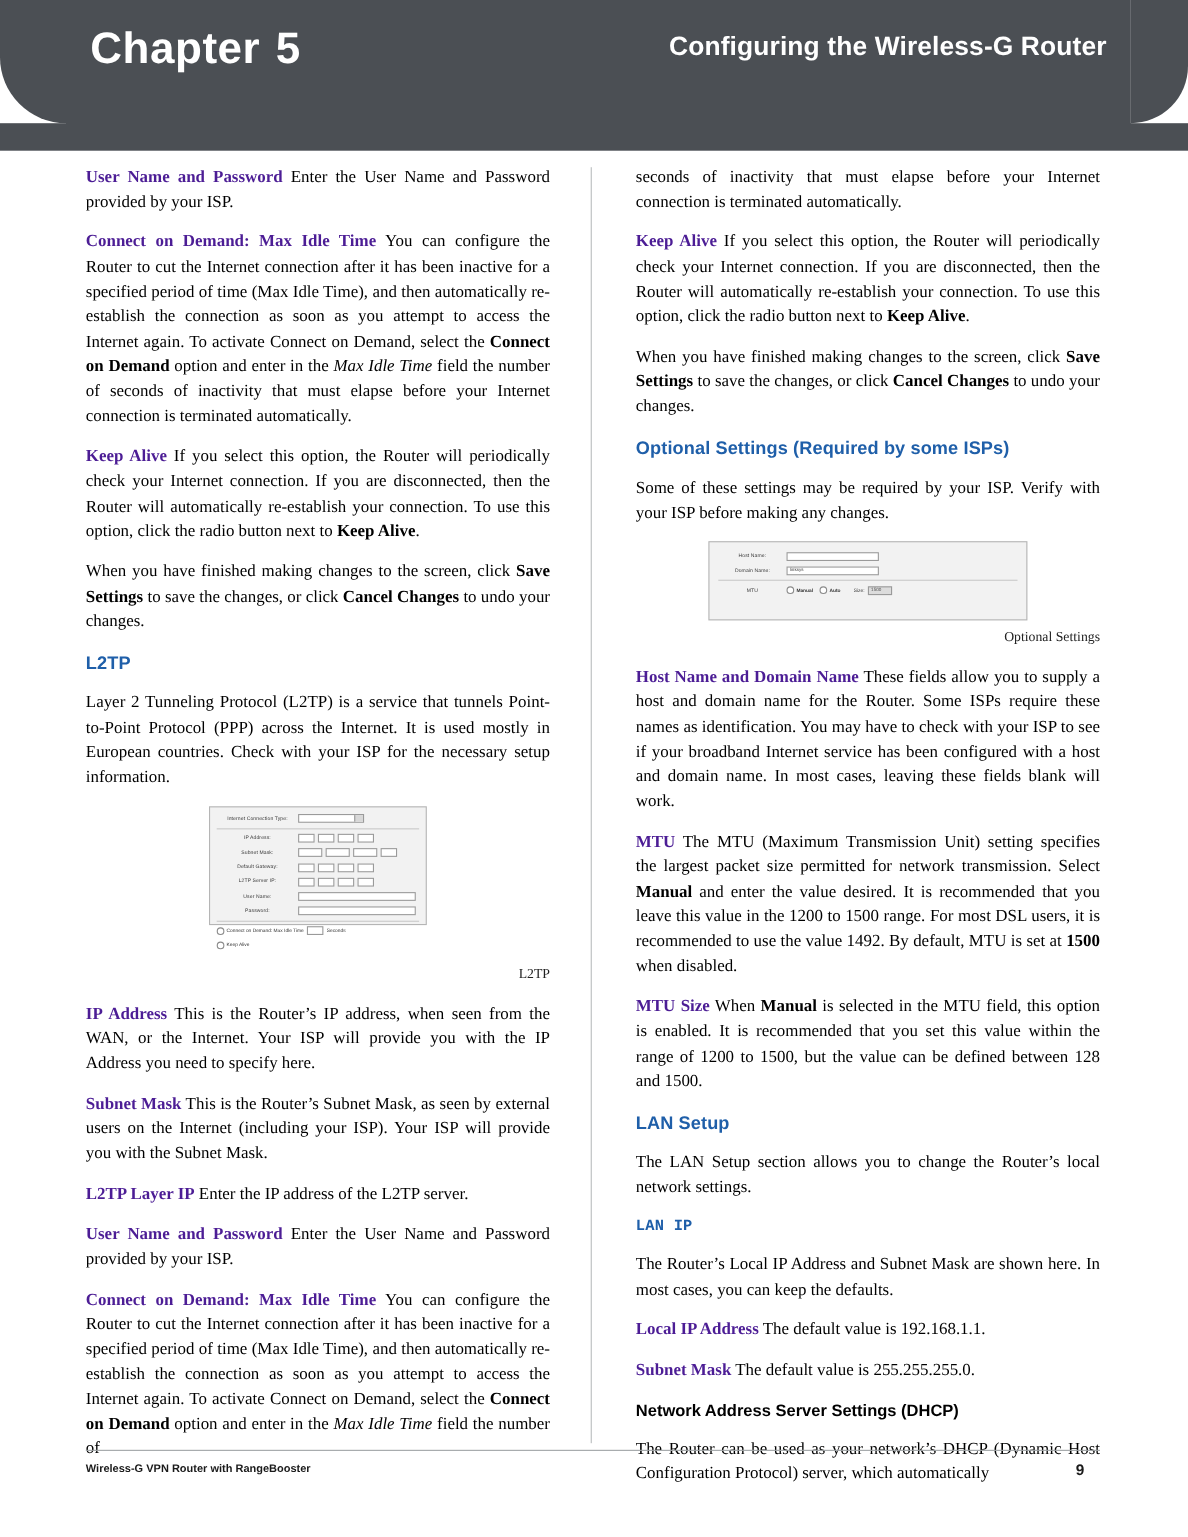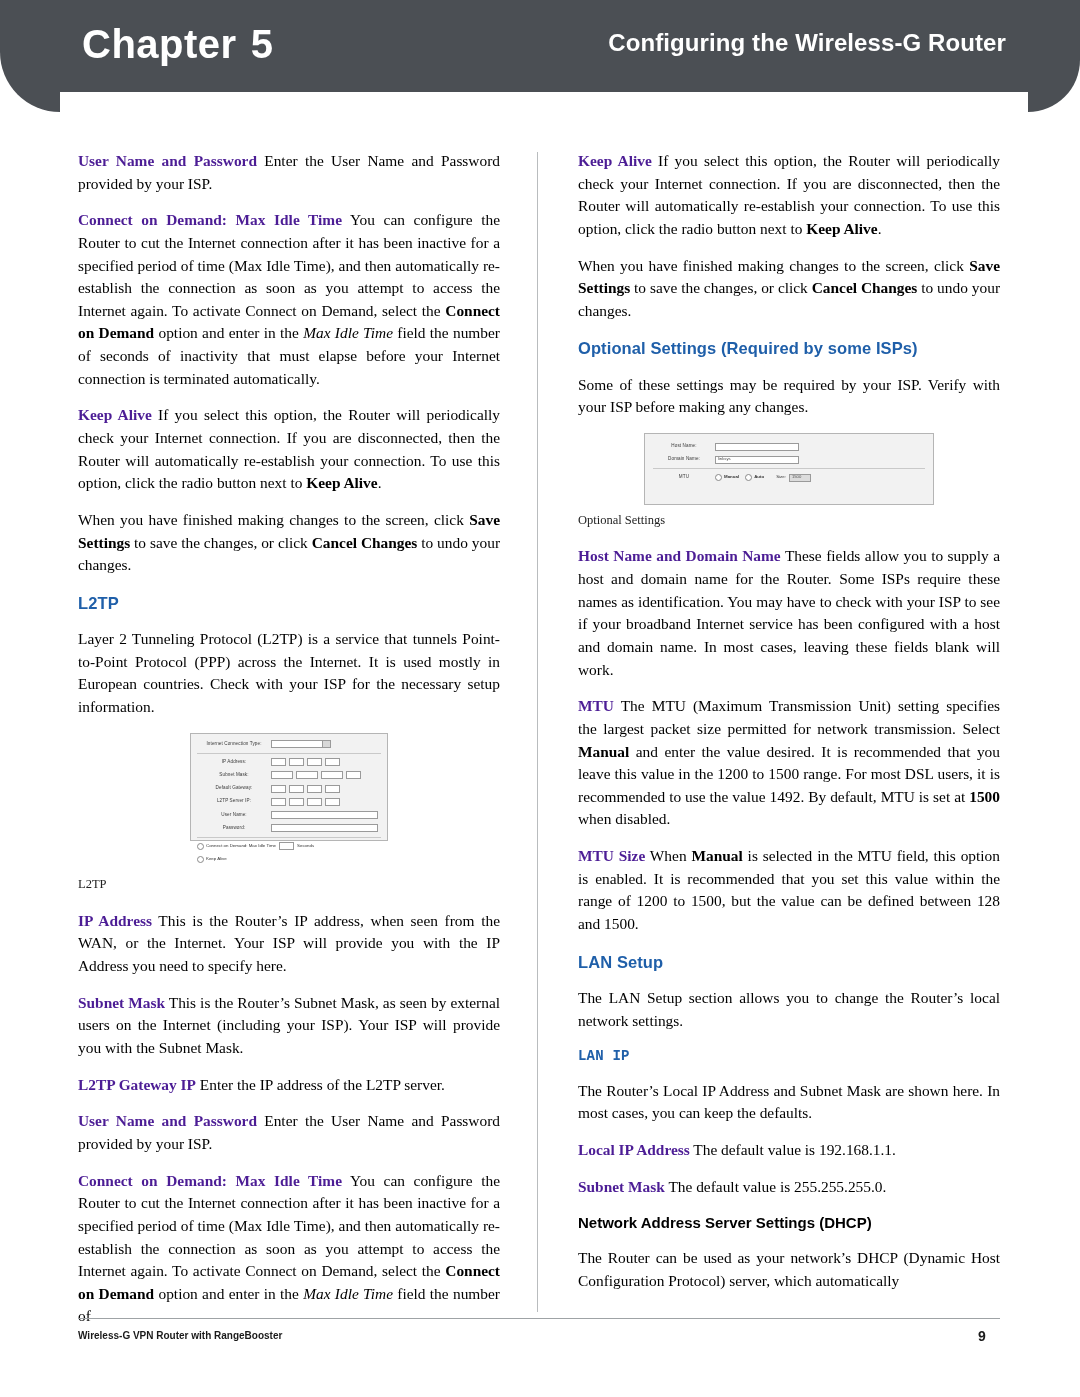--- a/index.html
+++ b/index.html
@@ -14,21 +14,21 @@
     color: #000000;
     position: relative;
     overflow: hidden;
   }
 
   
   .header {
     position: absolute;
     top: 0; left: 0;
     width: 1080px;
-    height: 92px;
+    height: 137px;
     background: #4b4f54;
   }
   .header .curve-left {
     position: absolute;
     left: 0; top: 0;
     width: 60px;
     height: 112px;
     background: #ffffff;
     border-top-right-radius: 0;
   }
@@ -139,21 +139,21 @@
 
   
   .figure {
     margin: 12px 0 16px 0;
     text-align: center;
   }
   .figcap {
     font-size: 12.5px;
     color: #222;
     margin-top: 6px;
-    text-align: left;
+    text-align: right;
   }
   .screenshot {
     display: inline-block;
     background: #f2f2f2;
     border: 1px solid #b5b5b5;
     position: relative;
     box-sizing: border-box;
   }
   .shot-l2tp {
     width: 198px;
@@ -352,35 +352,36 @@
   <p>
     <span class="blue">IP Address</span><span>  This is the Router’s IP address, when seen from the WAN, or the Internet. Your ISP will provide you with the IP Address you need to specify here.</span>
   </p>
 
   <p>
     <span class="blue">Subnet Mask</span><span>  This is the Router’s Subnet Mask, as seen by external users on the Internet (including your ISP). Your ISP will provide you with the Subnet Mask.</span>
   </p>
 
 
   <p>
-    <span class="blue">L2TP Gateway IP</span><span>  Enter the IP address of the L2TP server.</span>
+    <span class="blue">L2TP Layer IP</span><span>  Enter the IP address of the L2TP server.</span>
   </p>
 
   <p>
     <span class="blue">User Name and Password</span><span>  Enter the User Name and Password provided by your ISP.</span>
   </p>
 
   <p>
     <span class="blue">Connect on Demand: Max Idle Time</span><span>  You can configure the Router to cut the Internet connection after it has been inactive for a specified period of time (Max Idle Time), and then automatically re-establish the connection as soon as you attempt to access the Internet again. To activate Connect on Demand, select the </span><span class="bold">Connect on Demand</span><span> option and enter in the </span><span class="ital">Max Idle Time</span><span> field the number of</span>
   </p>
 
 </div>
 
 <div class="col col-right">
 
+  <p>seconds of inactivity that must elapse before your Internet connection is terminated automatically.</p>
 
   <p>
     <span class="blue">Keep Alive</span><span>  If you select this option, the Router will periodically check your Internet connection. If you are disconnected, then the Router will automatically re-establish your connection. To use this option, click the radio button next to </span><span class="bold">Keep Alive</span><span>.</span>
   </p>
 
   <p>
     <span>When you have finished making changes to the screen, click </span><span class="bold">Save Settings</span><span> to save the changes, or click </span><span class="bold">Cancel Changes</span><span> to undo your changes.</span>
   </p>
 
   <h3 class="sec">Optional Settings (Required by some ISPs)</h3>

